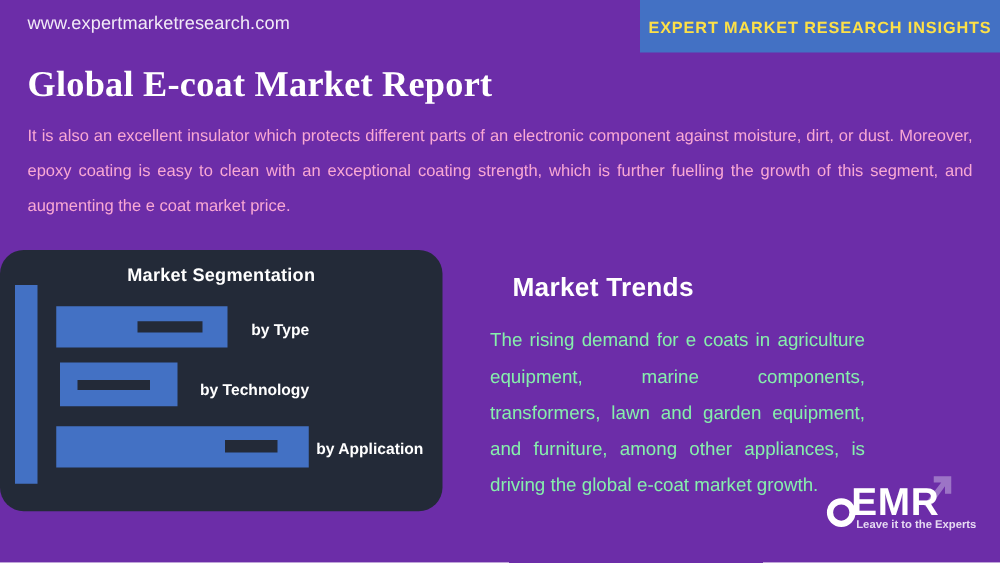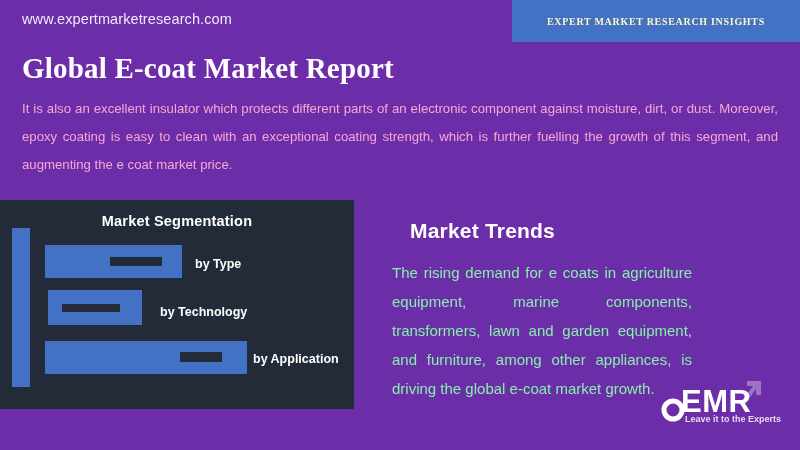--- a/index.html
+++ b/index.html
@@ -33,26 +33,25 @@
   #insights-banner {
     position: absolute;
     left: 512px; top: 0;
     width: 288px; height: 42px;
     background: #4371C4;
     display: flex;
     align-items: center;
     justify-content: center;
   }
   #insights-banner-label {
-    font-size: 10px;
-    font-weight: bold;
-    color: #fef9c3;
+    font-size: 13px;
+    font-weight: bold;
+    color: #fde047;
     letter-spacing: 0.7px;
     white-space: nowrap;
-    font-family: Liberation Serif, serif;
   }
 
   
   #report-title {
     position: absolute;
     left: 22px; top: 52px;
     font-family: Liberation Serif, serif;
     font-weight: bold;
     font-size: 29px;
     color: #FFFFFF;
@@ -68,20 +67,21 @@
     color: #f9a8d4;
     text-align: justify;
   }
 
   
   #segmentation-panel {
     position: absolute;
     left: 0; top: 200px;
     width: 354px; height: 209px;
     background: #232A38;
+    border-radius: 19px;
   }
   #segmentation-title {
     position: absolute;
     left: 0; top: 13px;
     width: 354px;
     text-align: center;
     font-size: 14.5px;
     font-weight: bold;
     color: #FFFFFF;
     letter-spacing: 0.2px;
@@ -104,21 +104,21 @@
     position: absolute;
     font-size: 12.5px;
     font-weight: bold;
     color: #FFFFFF;
     white-space: nowrap;
   }
 
   
   #seg-bar-type   { left: 45px;  top: 245px; width: 137px; height: 33px; }
   #seg-notch-type { left: 110px; top: 257px; width: 52px;  height: 9px;  }
-  #seg-label-type { left: 195px; top: 257px; }
+  #seg-label-type { left: 201px; top: 257px; }
   
   #seg-bar-technology   { left: 48px; top: 290px; width: 94px; height: 35px; }
   #seg-notch-technology { left: 62px; top: 304px; width: 58px; height: 8px; }
   #seg-label-technology { left: 160px; top: 305px; }
   
   #seg-bar-application   { left: 45px;  top: 341px; width: 202px; height: 33px; }
   #seg-notch-application { left: 180px; top: 352px; width: 42px;  height: 10px; }
   #seg-label-application { left: 253px; top: 352px; }
 
   

